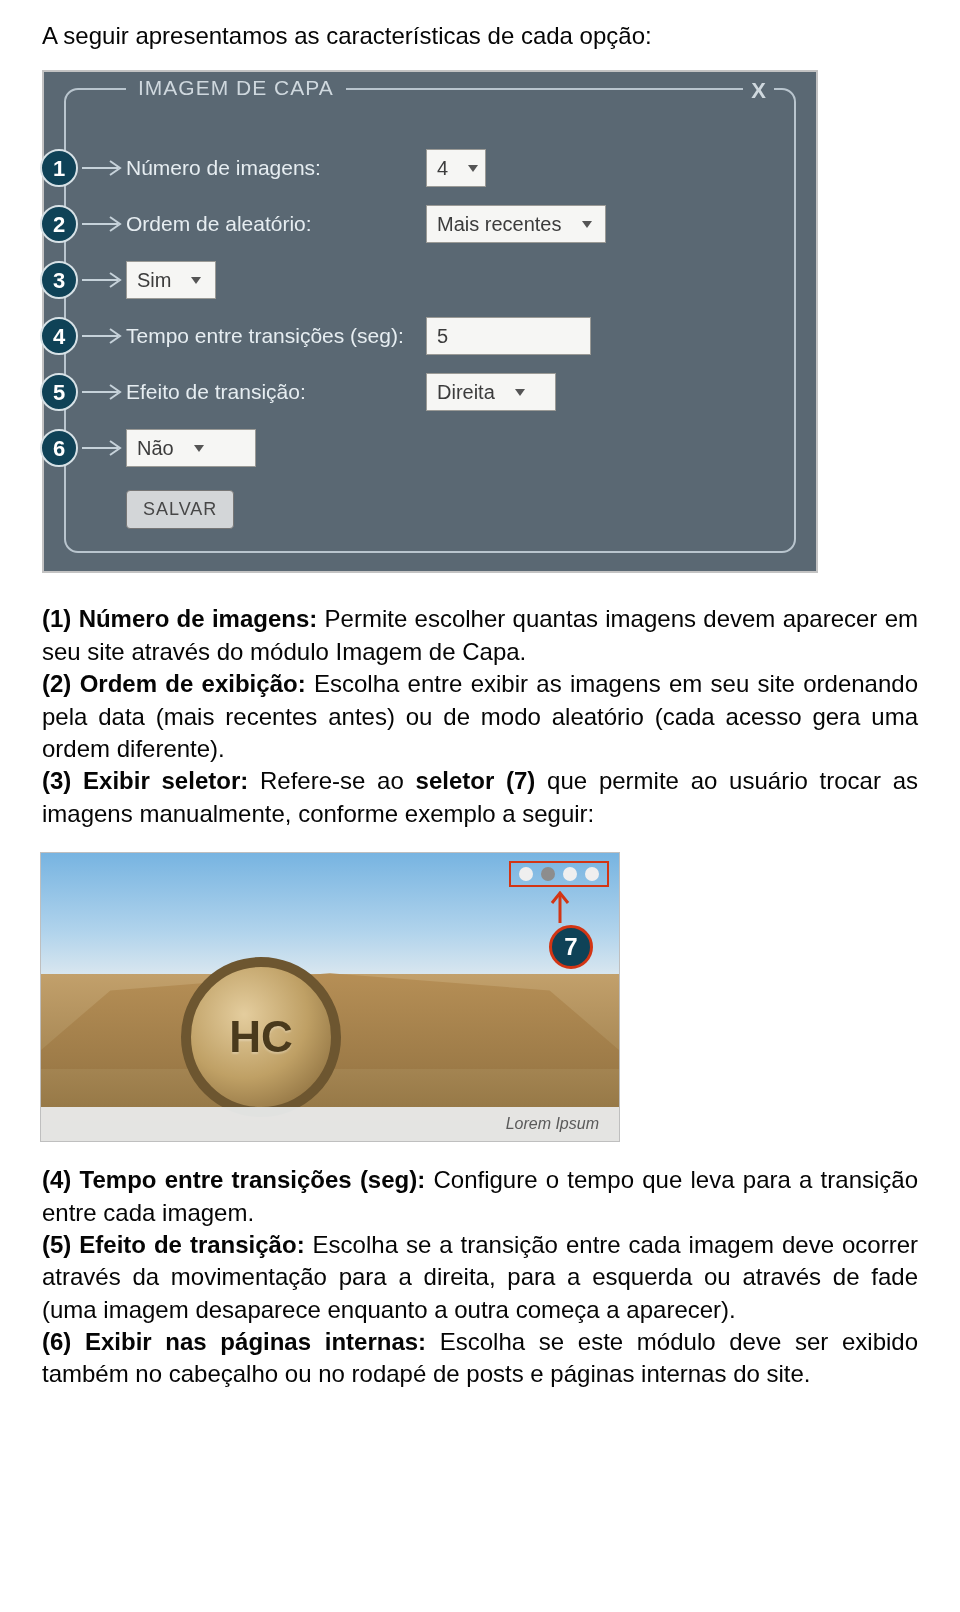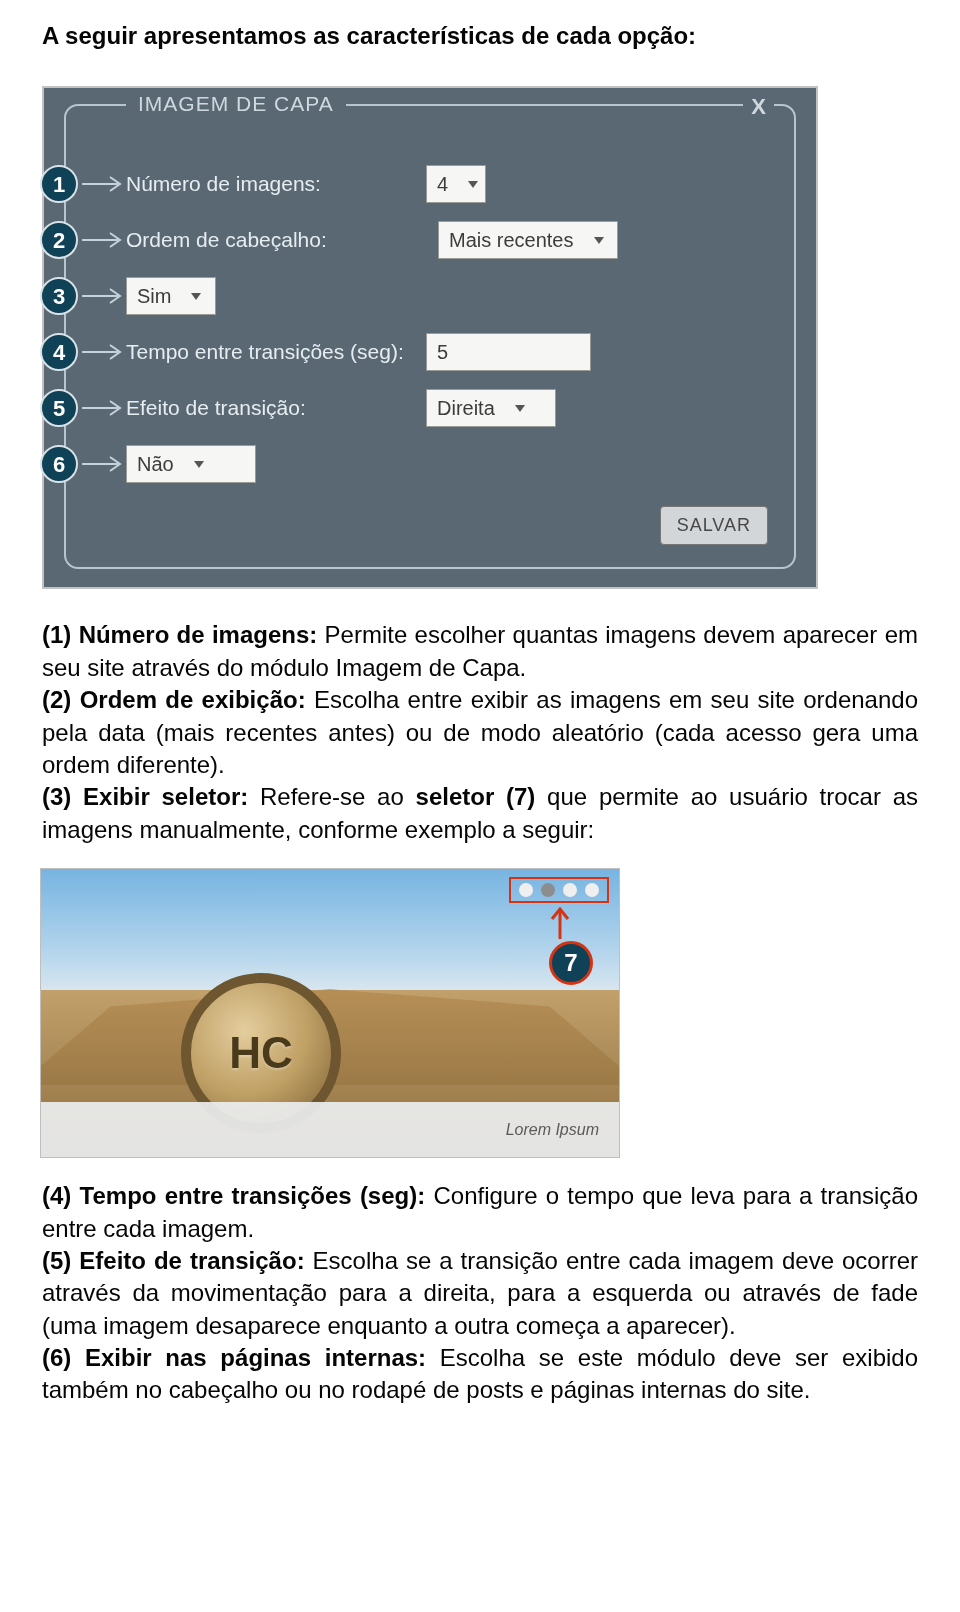--- a/index.html
+++ b/index.html
@@ -5,21 +5,21 @@
   * { box-sizing: border-box; margin: 0; padding: 0; }
   body {
     width: 960px;
     background: #fff;
     font-family: Arial, Helvetica, sans-serif;
     color: #050505;
     font-size: 24px;
     line-height: 1.35;
   }
   .page { padding: 20px 42px 30px 42px; }
-  .intro { margin-bottom: 34px; font-weight: bold; }
+  .intro { margin-bottom: 18px; }
 
   
   .panel-shot {
     width: 776px;
     background: #5a6873;
     border: 2px solid #c3c3c3;
     padding: 16px 20px 18px 20px;
     position: relative;
   }
   .fieldset-sim {
@@ -95,27 +95,27 @@
     gap: 10px;
   }
   .select-sim .caret {
     width: 0; height: 0;
     border-left: 5px solid transparent;
     border-right: 5px solid transparent;
     border-top: 7px solid #555;
     margin-left: 10px;
   }
   .w-small { width: 60px; }
-  .w-med { width: 180px; margin-left: 12px; }
+  .w-med { width: 180px; }
   .w-med2 { width: 130px; }
   .w-input { width: 165px; justify-content: flex-start; }
 
   .save-row {
     display: flex;
-    justify-content: flex-end;
+    justify-content: flex-start;
     padding-top: 14px;
     padding-right: 4px;
   }
   .save-btn {
     background: #d3d6d8;
     border: 1px solid #767676;
     border-radius: 4px;
     color: #474747;
     font-size: 18px;
     padding: 8px 16px;
@@ -154,21 +154,21 @@
     border: 10px solid #6d5630;
     display: flex; align-items: center; justify-content: center;
     color: #4a3a1c;
     font-size: 44px;
     font-weight: bold;
     text-shadow: 0 2px 2px rgba(255,255,255,.25);
   }
   .caption-bar {
     position: absolute;
     left: 0; right: 0; bottom: 0;
-    height: 55px;
+    height: 34px;
     background: rgba(235,238,240,.92);
     color: #5a5a5a;
     font-size: 16px;
     display: flex;
     align-items: center;
     justify-content: flex-end;
     padding-right: 20px;
     font-style: italic;
   }
   .selector-dots {
@@ -232,21 +232,21 @@
       </div>
 
       <div class="row">
         <span class="badge-col">2</span>
         <span class="arrow-col">
           <svg width="44" height="22">
               <line x1="2" y1="11" x2="38" y2="11" stroke="#c6d2da" stroke-width="2"></line>
               <polyline points="30,4 40,11 30,18" fill="none" stroke="#c6d2da" stroke-width="2"></polyline>
             </svg>
         </span>
-        <span class="lbl">Ordem de cabeçalho:</span>
+        <span class="lbl">Ordem de aleatório:</span>
         <span class="ctrl">
           <span class="select-sim w-med">
             <span>Mais recentes</span>
             <span class="caret"></span>
           </span>
         </span>
       </div>
 
       <div class="row">
         <span class="badge-col">3</span>

